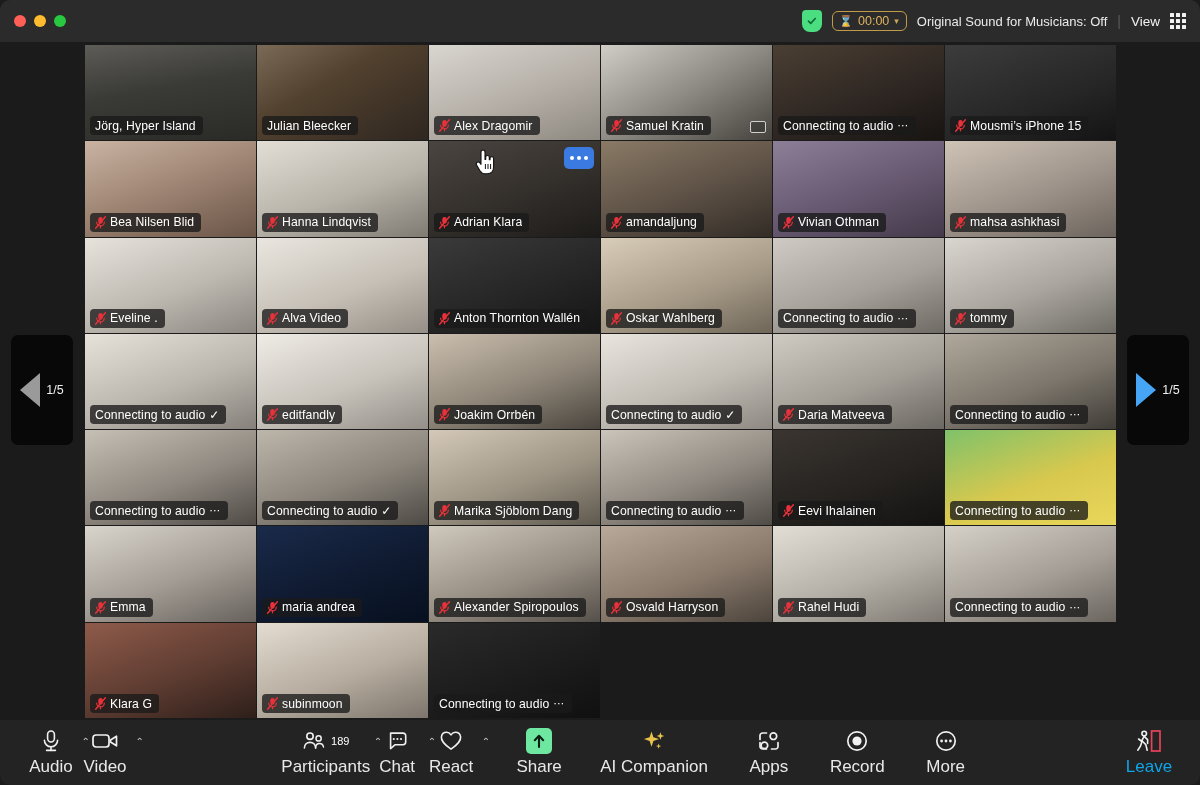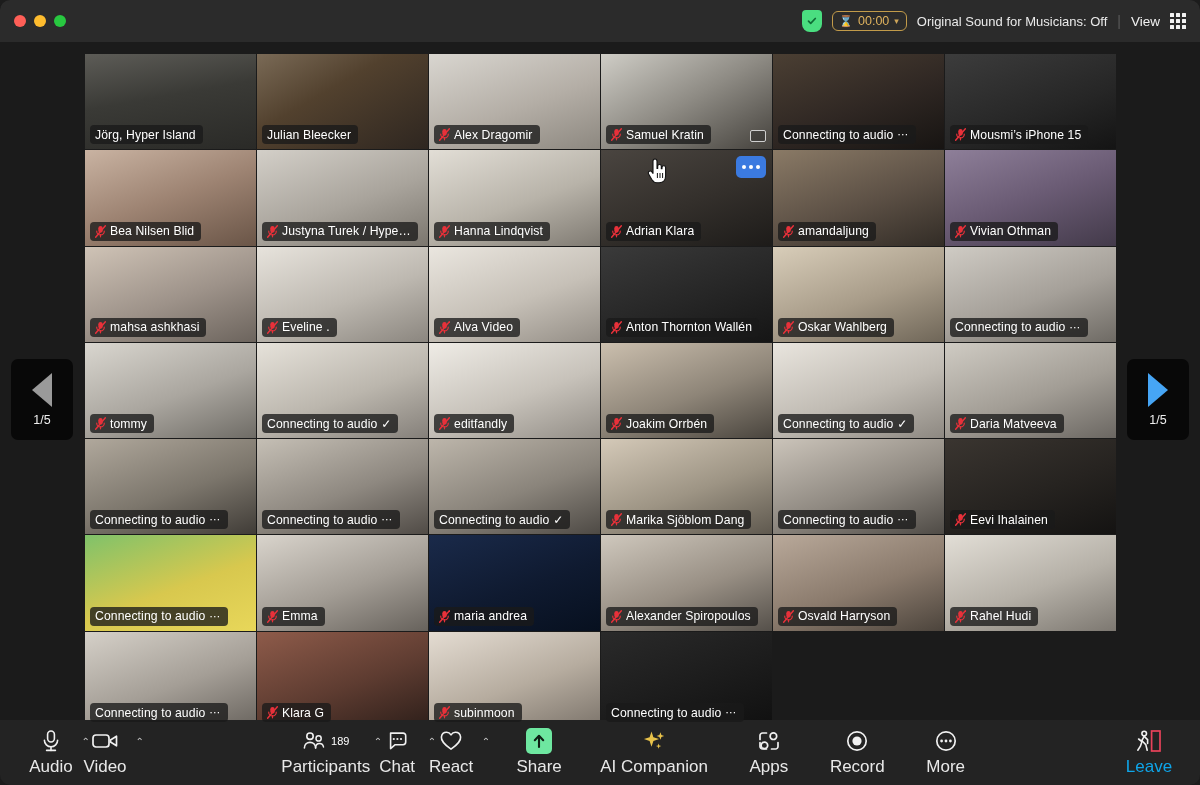--- a/index.html
+++ b/index.html
@@ -73,21 +73,21 @@
 
   
   .stage {
     position: absolute;
     top: 42px; left: 0;
     width: 1200px; height: 678px;
     background: #1b1b1b;
   }
   .grid {
     position: absolute;
-    left: 85px; top: 12px;
+    left: 85px; top: 3px;
     width: 1029px; height: 671px;
     display: grid;
     grid-template-columns: repeat(6, 171px);
     grid-template-rows: repeat(7, 95.3px);
     gap: 1px;
   }
   .tile {
     position: relative;
     overflow: hidden;
     background: #2c2c2c;
@@ -145,27 +145,26 @@
   .more-btn i { width: 4px; height: 4px; border-radius: 50%; background: #fff; display:block; }
 
   .cursor-hand {
     position: absolute; top: 8px; left: 46px;
     z-index: 5;
   }
 
   
   .pager {
     position: absolute;
-    width: 62px; height: 81px;
+    width: 62px; height: 110px;
     background: #080808;
     border-radius: 7px;
-    display: flex; flex-direction: column;
+    display: flex; flex-direction: row;
     align-items: center; justify-content: center;
     gap: 6px;
-    margin-top: 24px;
   }
   .pager.left  { left: 11px;  top: 293px; }
   .pager.right { right: 11px; top: 293px; }
   .tri-l { width: 0; height: 0; border-top: 17px solid transparent; border-bottom: 17px solid transparent; border-right: 20px solid #9a9a9a; }
   .tri-r { width: 0; height: 0; border-top: 17px solid transparent; border-bottom: 17px solid transparent; border-left: 20px solid #46a5f5; }
   .pager .pg-label { color: #efefef; font-size: 12.5px; }
 
   
   .toolbar {
     position: absolute; bottom: 0; left: 0;
@@ -317,32 +316,20 @@
             <svg class="mic-muted" viewBox="0 0 12 14">
               <rect x="3.6" y="1" width="4.8" height="7.2" rx="2.4" fill="#e8313a"></rect>
               <path d="M1.9 6.6 a4.1 4.1 0 0 0 8.2 0" stroke="#e8313a" stroke-width="1.3" fill="none" stroke-linecap="round"></path>
               <line x1="6" y1="10.4" x2="6" y2="12.8" stroke="#e8313a" stroke-width="1.3" stroke-linecap="round"></line>
               <line x1="0.7" y1="13.2" x2="11.3" y2="0.8" stroke="#e8313a" stroke-width="1.6" stroke-linecap="round"></line>
             </svg>
             <span class="nm">Bea Nilsen Blid</span>
           </div>
         </div>
         <div class="tile">
-          <div class="photo" style="background: linear-gradient(160deg, rgb(211, 207, 200) 0%, rgb(169, 164, 156) 55%, rgb(123, 118, 110) 100%);"></div>
-          <div class="namebar">
-            <svg class="mic-muted" viewBox="0 0 12 14">
-              <rect x="3.6" y="1" width="4.8" height="7.2" rx="2.4" fill="#e8313a"></rect>
-              <path d="M1.9 6.6 a4.1 4.1 0 0 0 8.2 0" stroke="#e8313a" stroke-width="1.3" fill="none" stroke-linecap="round"></path>
-              <line x1="6" y1="10.4" x2="6" y2="12.8" stroke="#e8313a" stroke-width="1.3" stroke-linecap="round"></line>
-              <line x1="0.7" y1="13.2" x2="11.3" y2="0.8" stroke="#e8313a" stroke-width="1.6" stroke-linecap="round"></line>
-            </svg>
-            <span class="nm">Justyna Turek / Hype…</span>
-          </div>
-        </div>
-        <div class="tile">
           <div class="photo" style="background: linear-gradient(160deg, rgb(226, 222, 214) 0%, rgb(184, 179, 169) 55%, rgb(127, 122, 114) 100%);"></div>
           <div class="namebar">
             <svg class="mic-muted" viewBox="0 0 12 14">
               <rect x="3.6" y="1" width="4.8" height="7.2" rx="2.4" fill="#e8313a"></rect>
               <path d="M1.9 6.6 a4.1 4.1 0 0 0 8.2 0" stroke="#e8313a" stroke-width="1.3" fill="none" stroke-linecap="round"></path>
               <line x1="6" y1="10.4" x2="6" y2="12.8" stroke="#e8313a" stroke-width="1.3" stroke-linecap="round"></line>
               <line x1="0.7" y1="13.2" x2="11.3" y2="0.8" stroke="#e8313a" stroke-width="1.6" stroke-linecap="round"></line>
             </svg>
             <span class="nm">Hanna Lindqvist</span>
           </div>

